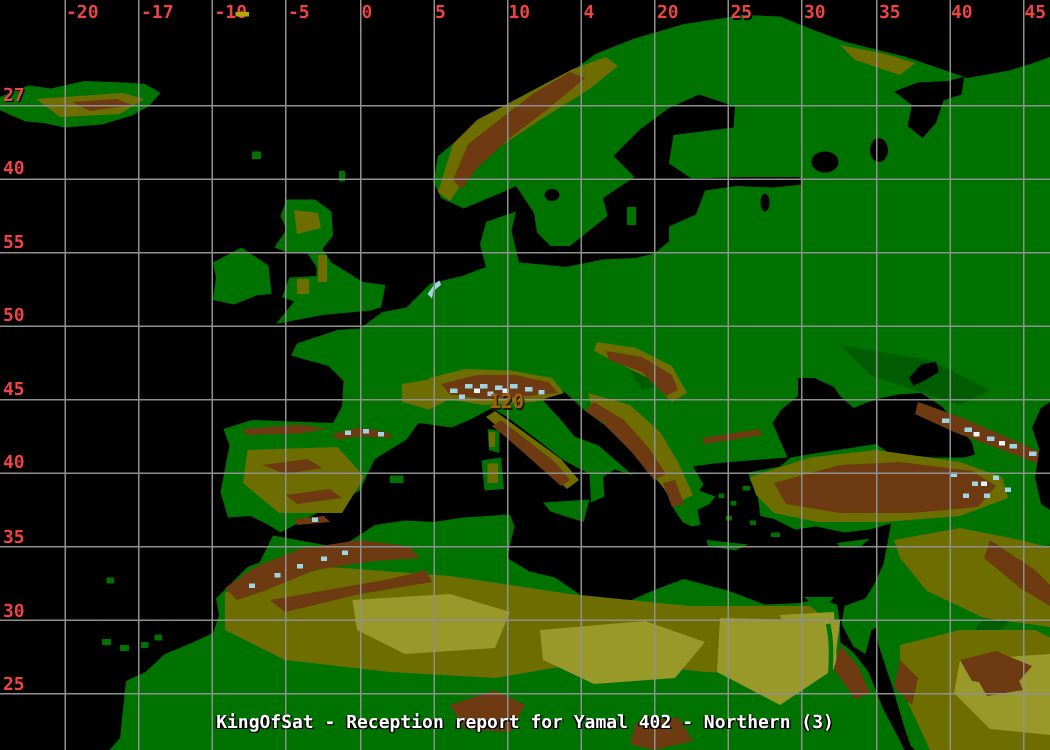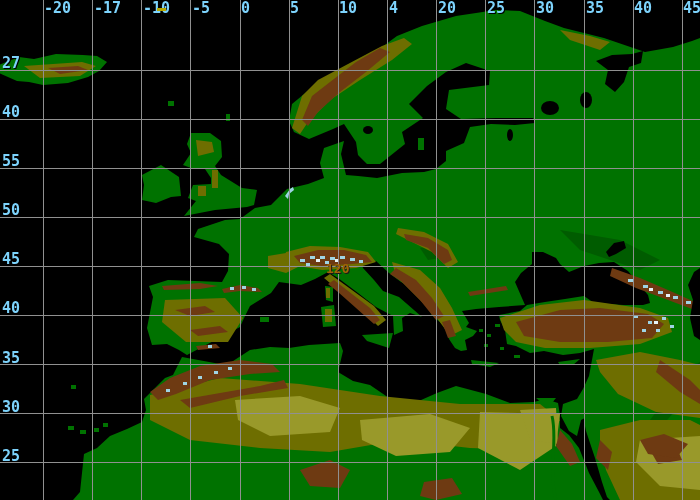--- a/index.html
+++ b/index.html
@@ -1,19 +1,19 @@
 <!DOCTYPE html>
 <html><head>
 <meta charset="utf-8">
 <style>
   html,body{margin:0;padding:0;background:#222;}
   #stage{position:relative;width:700px;height:500px;overflow:hidden;background:#000;
          font-family:"DejaVu Sans Mono","Liberation Mono",monospace;}
   #map-svg{position:absolute;left:0;top:0;}
-  .ticklabel{position:absolute;color:#7dd3fc;font-size:15px;font-weight:bold;
+  .ticklabel{position:absolute;color:#ef4444;font-size:12px;font-weight:bold;
              line-height:13px;text-shadow:1px 1px 0 #000;white-space:nowrap;}
   .beam-label{position:absolute;color:#a16207;font-size:13px;font-weight:bold;
               line-height:13px;text-shadow:1px 1px 0 #1a1a1a;}
   .map-title{position:absolute;top:474px;left:50%;transform:translateX(-50%);
              color:#ffffff;font-size:12px;font-weight:bold;white-space:nowrap;
              text-shadow:1px 1px 0 #000,-1px 1px 0 #000;}
   .contour-tick{position:absolute;left:157px;top:8px;width:9px;height:3px;background:#b4a800;}
 </style>
 </head>
 <body>
@@ -248,14 +248,15 @@
 <span class="ticklabel" style="left:2px;top:155px">55</span>
 <span class="ticklabel" style="left:2px;top:204px">50</span>
 <span class="ticklabel" style="left:2px;top:253px">45</span>
 <span class="ticklabel" style="left:2px;top:302px">40</span>
 <span class="ticklabel" style="left:2px;top:352px">35</span>
 <span class="ticklabel" style="left:2px;top:401px">30</span>
 <span class="ticklabel" style="left:2px;top:450px">25</span>
 
 <span class="beam-label" style="left:326px;top:262px">120</span>
 
+<span class="map-title">KingOfSat - Reception report for Yamal 402 - Northern (3)</span>
 
 </div>
 
 </body></html>

